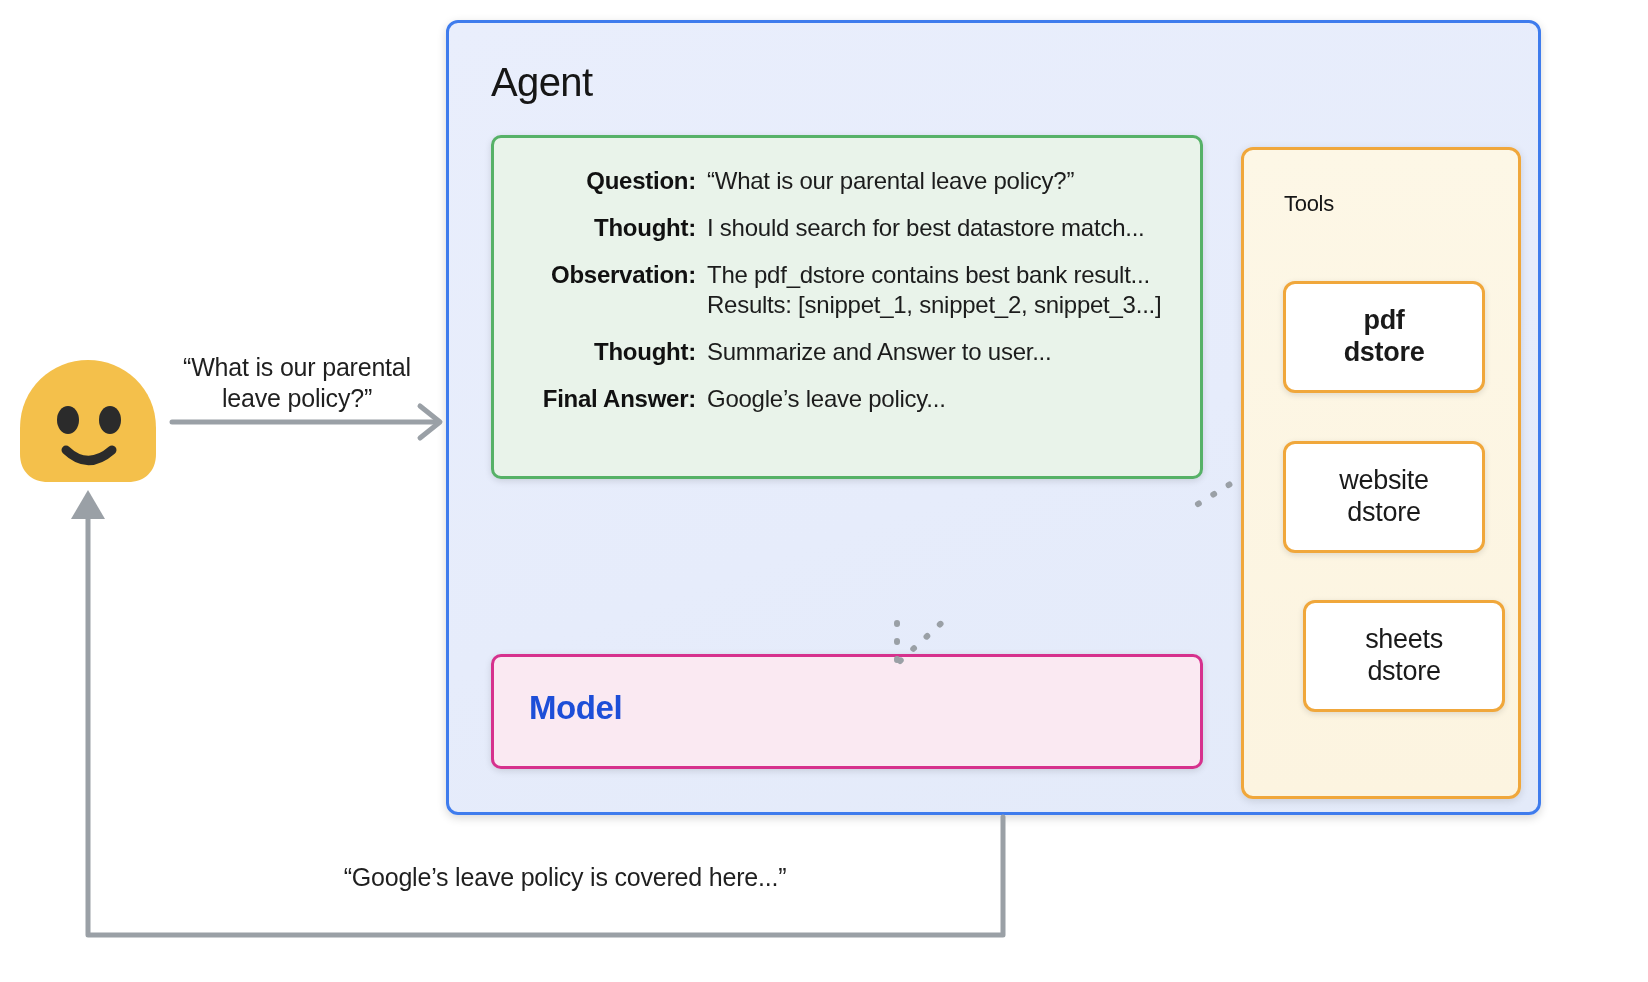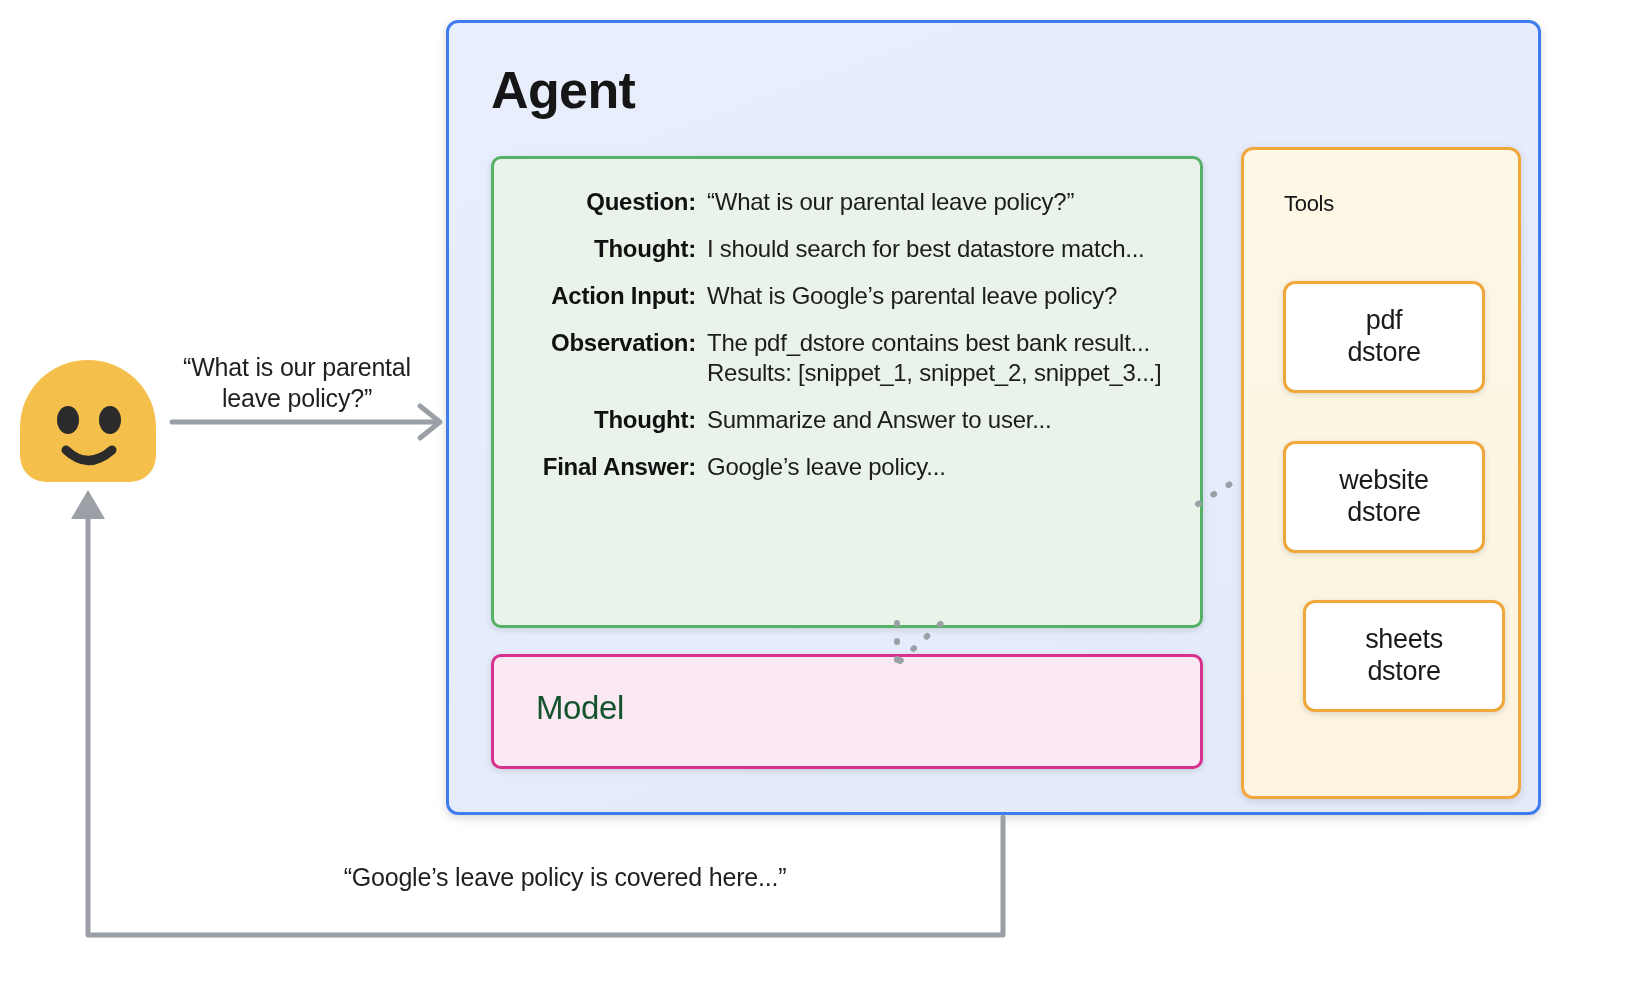--- a/index.html
+++ b/index.html
@@ -70,33 +70,33 @@
     box-sizing: border-box;
     background: linear-gradient(160deg, #e9eefc 0%, #e6ecfb 55%, #e3eaf9 100%);
     border: 3px solid #3f7ced;
     border-radius: 12px;
     box-shadow: 0 3px 10px rgba(0,0,0,0.16);
   }
   #agent-title {
     position: absolute;
     left: 42px;
     top: 37px;
-    font-size: 52px;
-    font-weight: 700;
+    font-size: 40px;
+    font-weight: 400;
     letter-spacing: -0.6px;
     color: #161616;
   }
 
   
   #trace-box {
     position: absolute;
     left: 42px;
-    top: 133px;
+    top: 112px;
     width: 712px;
-    height: 472px;
+    height: 344px;
     box-sizing: border-box;
     background: #e9f3ea;
     border: 3px solid #56b167;
     border-radius: 10px;
     box-shadow: 0 2px 7px rgba(0,0,0,0.13);
   }
   #trace-rows {
     position: absolute;
     left: 0;
     top: 28px;
@@ -138,26 +138,26 @@
     width: 712px;
     height: 115px;
     box-sizing: border-box;
     background: #fae9f2;
     border: 3px solid #d6318d;
     border-radius: 10px;
     box-shadow: 0 2px 7px rgba(0,0,0,0.13);
   }
   #model-title {
     position: absolute;
-    left: 42px;
+    left: 35px;
     top: 32px;
     font-size: 33px;
-    font-weight: 400;
+    font-weight: 700;
     letter-spacing: -0.4px;
-    color: #14532d;
+    color: #1d4ed8;
   }
 
   
   #tools-box {
     position: absolute;
     left: 792px;
     top: 124px;
     width: 280px;
     height: 652px;
     box-sizing: border-box;
@@ -190,21 +190,21 @@
     justify-content: center;
   }
   .tool-card-label {
     font-size: 27px;
     line-height: 1.18;
     text-align: center;
     color: #1a1a1a;
     letter-spacing: -0.3px;
     white-space: pre-line;
   }
-  #tool-card-0 { top: 131px; }
+  #tool-card-0 { top: 131px; font-weight: bold; }
   #tool-card-1 { top: 291px; }
   #tool-card-2 { top: 450px; margin-left: 20px; }
 </style>
 </head>
 <body>
 
 <div id="canvas">
 
   <div id="avatar">
     <svg viewBox="0 0 140 126" width="140" height="126" aria-hidden="true">
@@ -231,24 +231,20 @@
           <div class="trace-label">Question:</div>
           <div class="trace-value">“What is our parental leave policy?”</div>
         </div>
 
         <div class="trace-row">
           <div class="trace-label">Thought:</div>
           <div class="trace-value">I should search for best datastore match...</div>
         </div>
 
 
-        <div class="trace-row">
-          <div class="trace-label">Action Input:</div>
-          <div class="trace-value">What is Google’s parental leave policy?</div>
-        </div>
 
         <div class="trace-row">
           <div class="trace-label">Observation:</div>
           <div class="trace-value">The pdf_dstore contains best bank result...
 Results: [snippet_1, snippet_2, snippet_3...]</div>
         </div>
 
         <div class="trace-row gap-above">
           <div class="trace-label">Thought:</div>
           <div class="trace-value">Summarize and Answer to user...</div>

